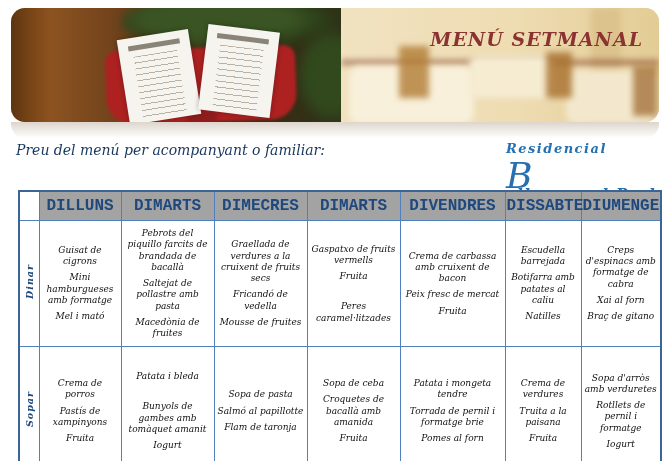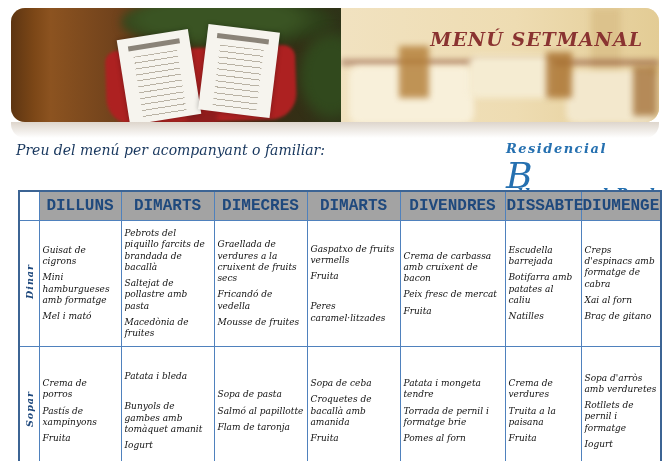--- a/index.html
+++ b/index.html
@@ -58,21 +58,21 @@
       border-collapse:collapse; table-layout:fixed; border:2px solid #3c6494; }
   table.menu th, table.menu td { border:1px solid #4f81bd; }
   col.c-label {width:20px;} col.c-dl {width:82px;} col.c-dm {width:93px;} col.c-dc {width:93px;}
   col.c-dj {width:93px;} col.c-dv {width:105px;} col.c-ds {width:76px;} col.c-dg {width:80px;}
   thead th.day { background:#a3a3a3; color:#1f497d; font-weight:bold; font-size:16px;
                  padding:5px 1px; font-family:Liberation Mono, monospace; }
   thead th.corner { background:#ffffff; }
   th.row-label { background:#ffffff; vertical-align:middle; text-align:center; }
   th.row-label span { display:inline-block; writing-mode:vertical-rl; transform:rotate(180deg);
       font-style:italic; font-weight:bold; font-size:9.5px; letter-spacing:1px; color:#1f497d; }
-  td.menu-cell { vertical-align:middle; text-align:left; color:#101010;
+  td.menu-cell { vertical-align:middle; text-align:center; color:#101010;
       font-style:italic; font-size:9px; padding:2px 3px; }
   td.menu-cell p { margin:5px 0; line-height:1.25; }
   td.menu-cell p.gap { height:9px; }
   tr.meal-row-0 td, tr.meal-row-0 th { height:119px; }
   tr.meal-row-1 td, tr.meal-row-1 th { height:124px; }
 </style>
 </head>
 <body>
 
 <div class="page">

